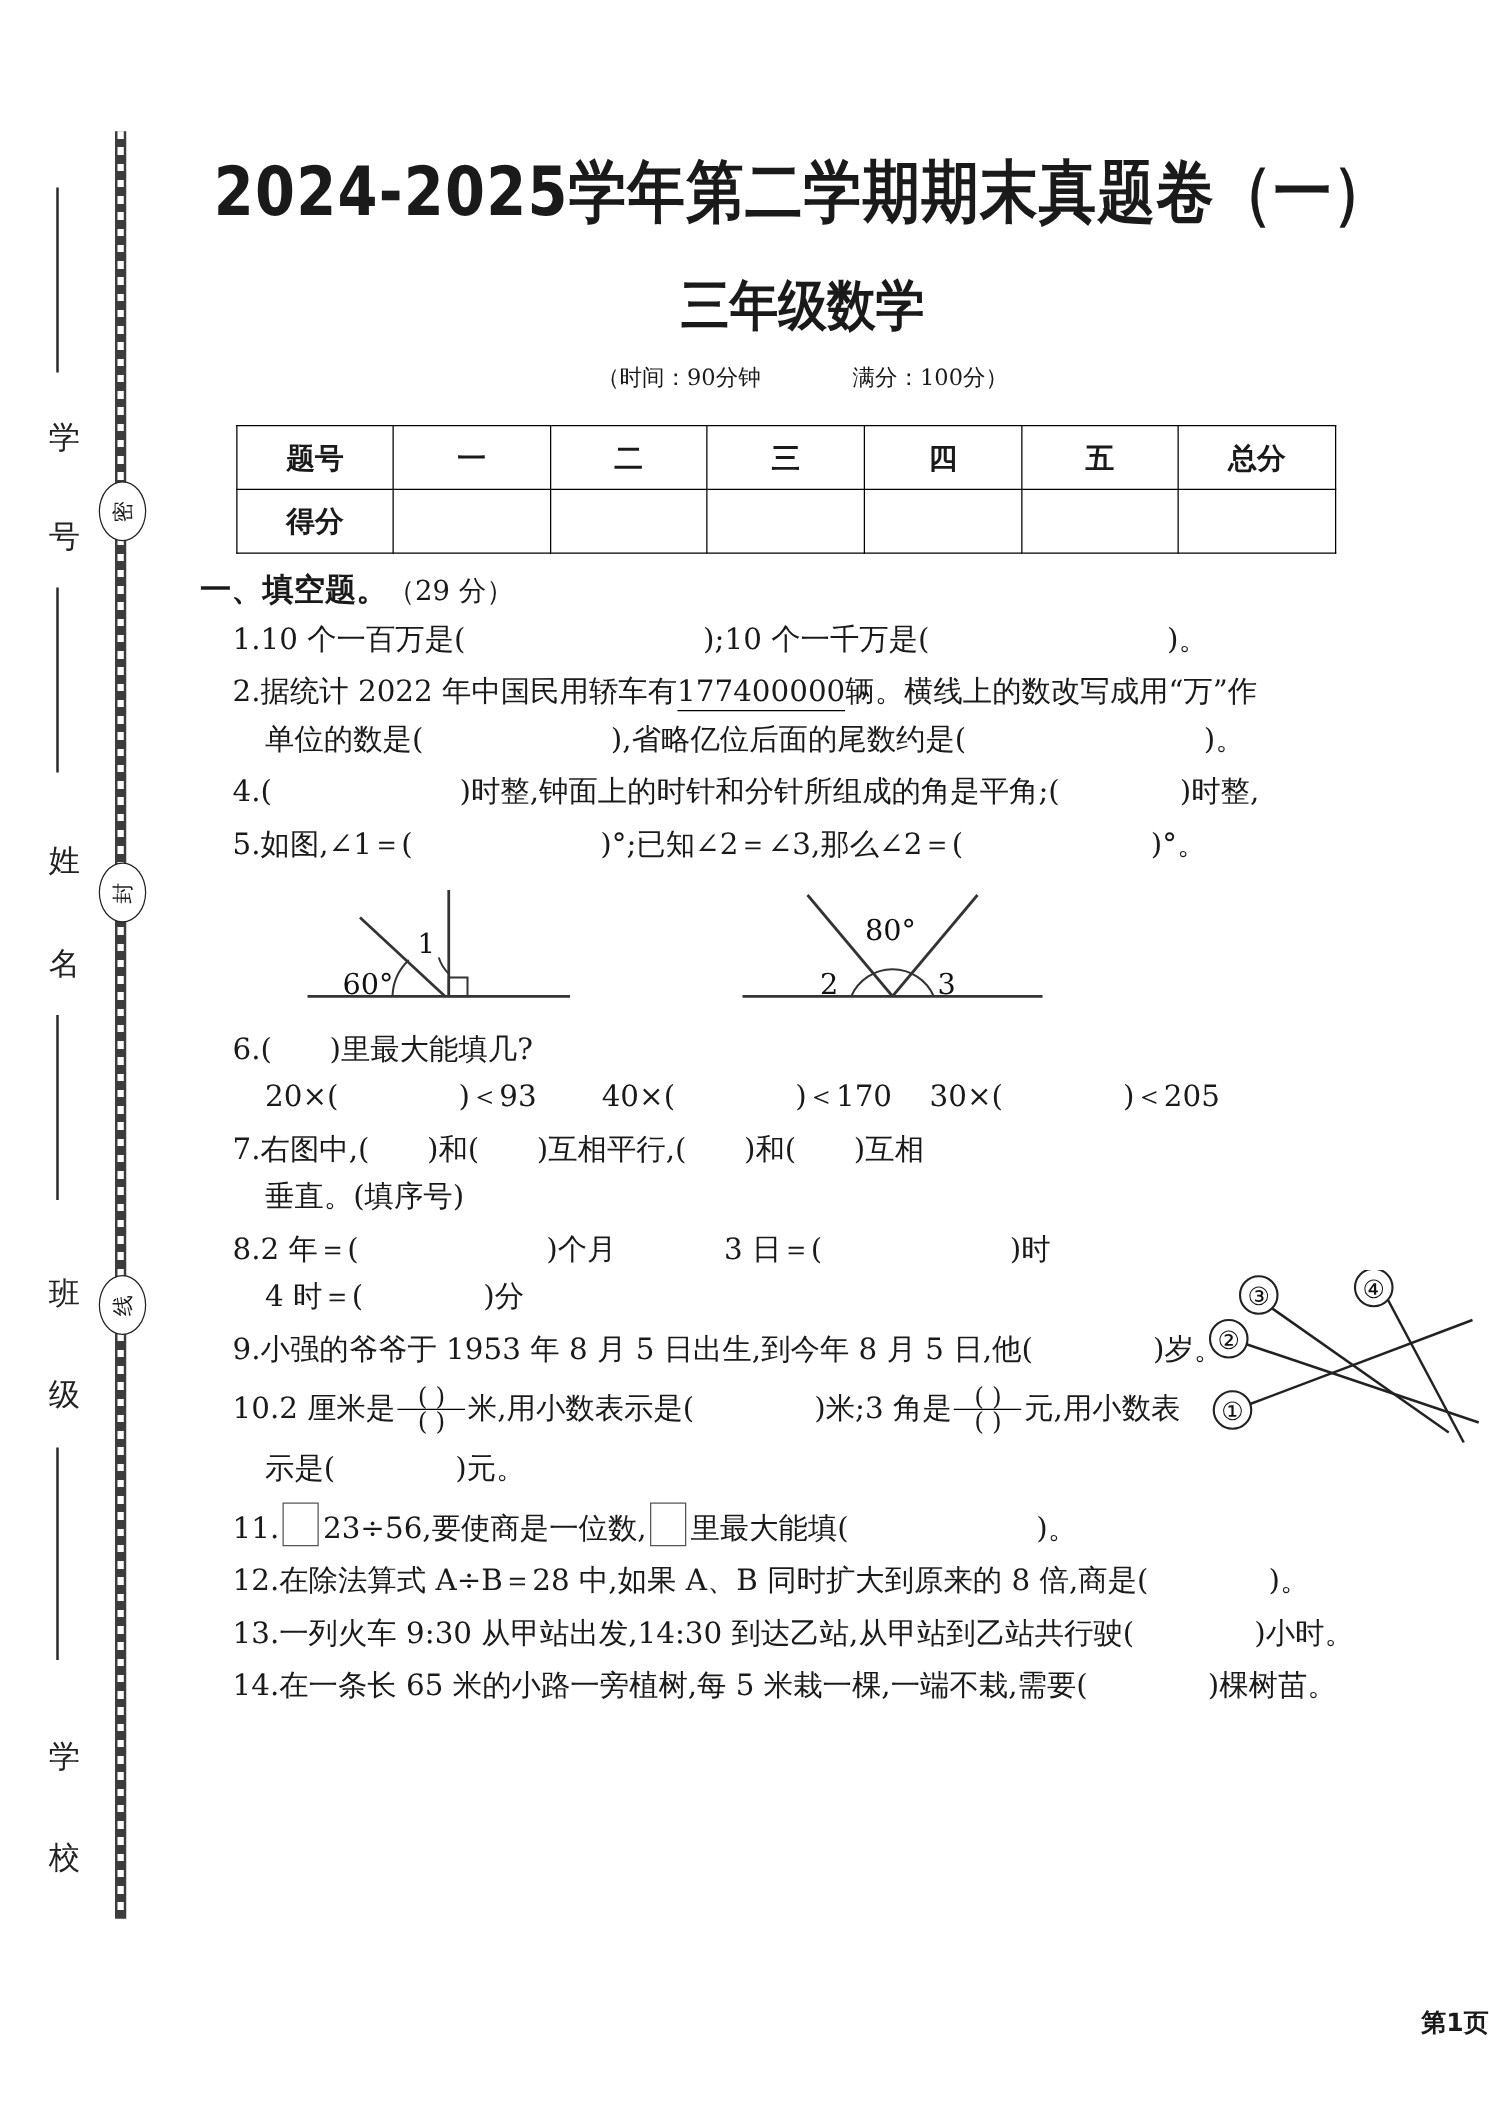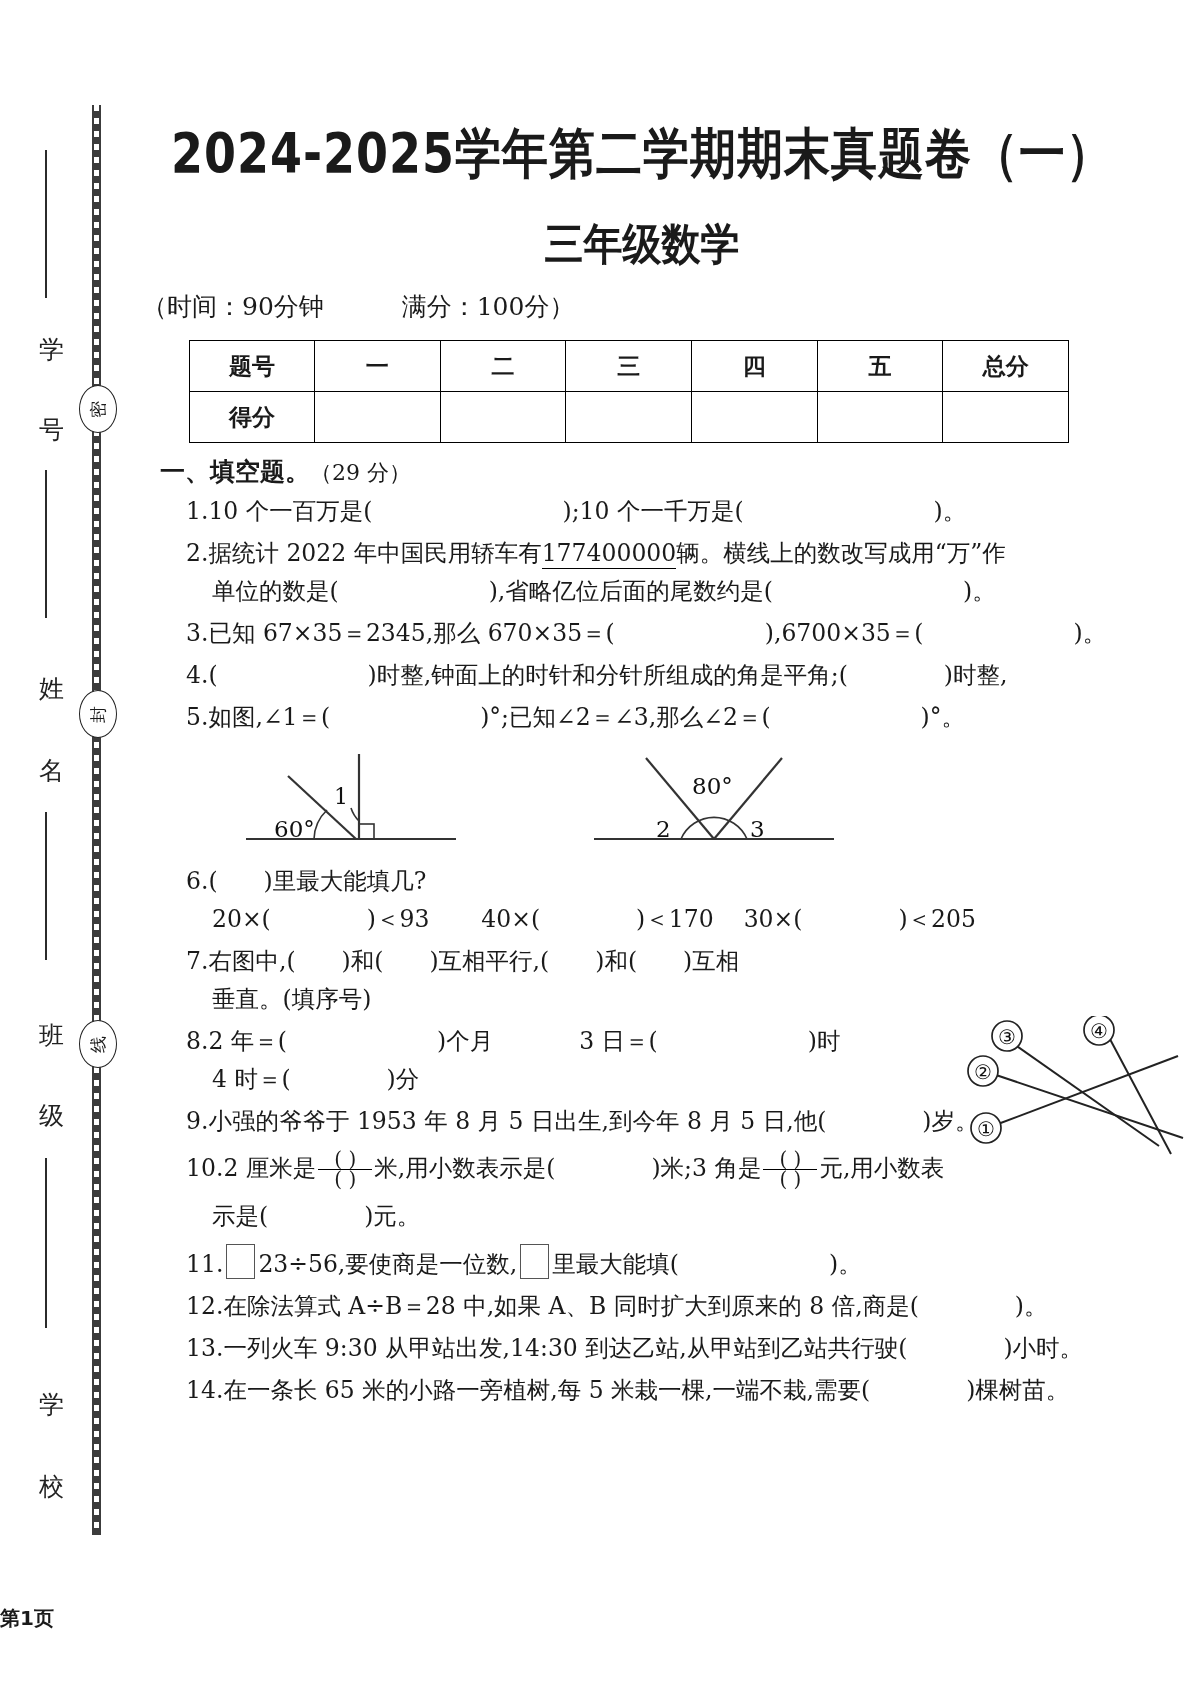--- a/index.html
+++ b/index.html
@@ -45,22 +45,22 @@
     font-family:"DejaVu Sans","Liberation Sans",sans-serif;
     transform:scaleY(1.18);transform-origin:center top;
   }
   .subject{
     position:absolute;left:0;top:214px;width:1000px;text-align:center;
     font-size:39px;font-weight:bold;
     font-family:"DejaVu Sans","Liberation Sans",sans-serif;
     transform:scaleY(1.12);transform-origin:center top;
   }
   .meta{
-    position:absolute;left:0;top:290px;width:1000px;text-align:left;
-    font-size:25px;
+    position:absolute;left:0;top:290px;width:1000px;text-align:center;
+    font-size:18px;
   }
   .meta .gap{display:inline-block;width:62px;}
 
   
   table.score{
     position:absolute;left:47px;top:340px;border-collapse:collapse;
     width:880px;table-layout:fixed;
   }
   table.score td{
     border:1.3px solid #000;height:48px;text-align:center;vertical-align:middle;
@@ -96,21 +96,21 @@
   .frac .den{display:block;padding-top:1px;}
 
   
   .fig-row{position:relative;height:122px;margin-left:44px;}
   svg{display:block;}
   .fig-a{position:absolute;left:40px;top:0;}
   .fig-b{position:absolute;left:398px;top:0;}
   .fig-lines{position:absolute;right:10px;top:1016px;}
 
   .footer{
-    position:absolute;left:0;bottom:52px;width:1191px;text-align:left;
+    position:absolute;left:0;bottom:52px;width:1191px;text-align:right;
     font-size:20px;font-weight:bold;
     font-family:"DejaVu Sans","Liberation Sans",sans-serif;
   }
 </style>
 </head>
 <body>
 
 <div id="seal-margin">
   <div class="seal-dash"></div>
 
@@ -175,23 +175,20 @@
 
     <div class="q">
       <span class="ln"><span>1.</span><span>10 个一百万是(</span><span class="bl-xl"></span><span>);10 个一千万是(</span><span class="bl-xl"></span><span>)。</span></span>
     </div>
 
     <div class="q">
       <span class="ln"><span>2.</span><span>据统计 2022 年中国民用轿车有</span><span class="ul">177400000</span><span>辆。横线上的数改写成用“万”作</span></span><br>
       <span class="ln"><span class="ind"></span><span>单位的数是(</span><span class="bl-l"></span><span>),省略亿位后面的尾数约是(</span><span class="bl-xl"></span><span>)。</span></span>
     </div>
 
-    <div class="q">
-      <span class="ln"><span>3.</span><span>已知 67×35＝2345,那么 670×35＝(</span><span class="bl-l"></span><span>),6700×35＝(</span><span class="bl-l"></span><span>)。</span></span>
-    </div>
 
     <div class="q">
       <span class="ln"><span>4.</span><span>(</span><span class="bl-l"></span><span>)时整,钟面上的时针和分针所组成的角是平角;(</span><span class="bl-m"></span><span>)时整,</span></span><br>
     </div>
 
     <div class="q">
       <span class="ln"><span>5.</span><span>如图,∠1＝(</span><span class="bl-l"></span><span>)°;已知∠2＝∠3,那么∠2＝(</span><span class="bl-l"></span><span>)°。</span></span>
     </div>
 
     <div class="fig-row">

